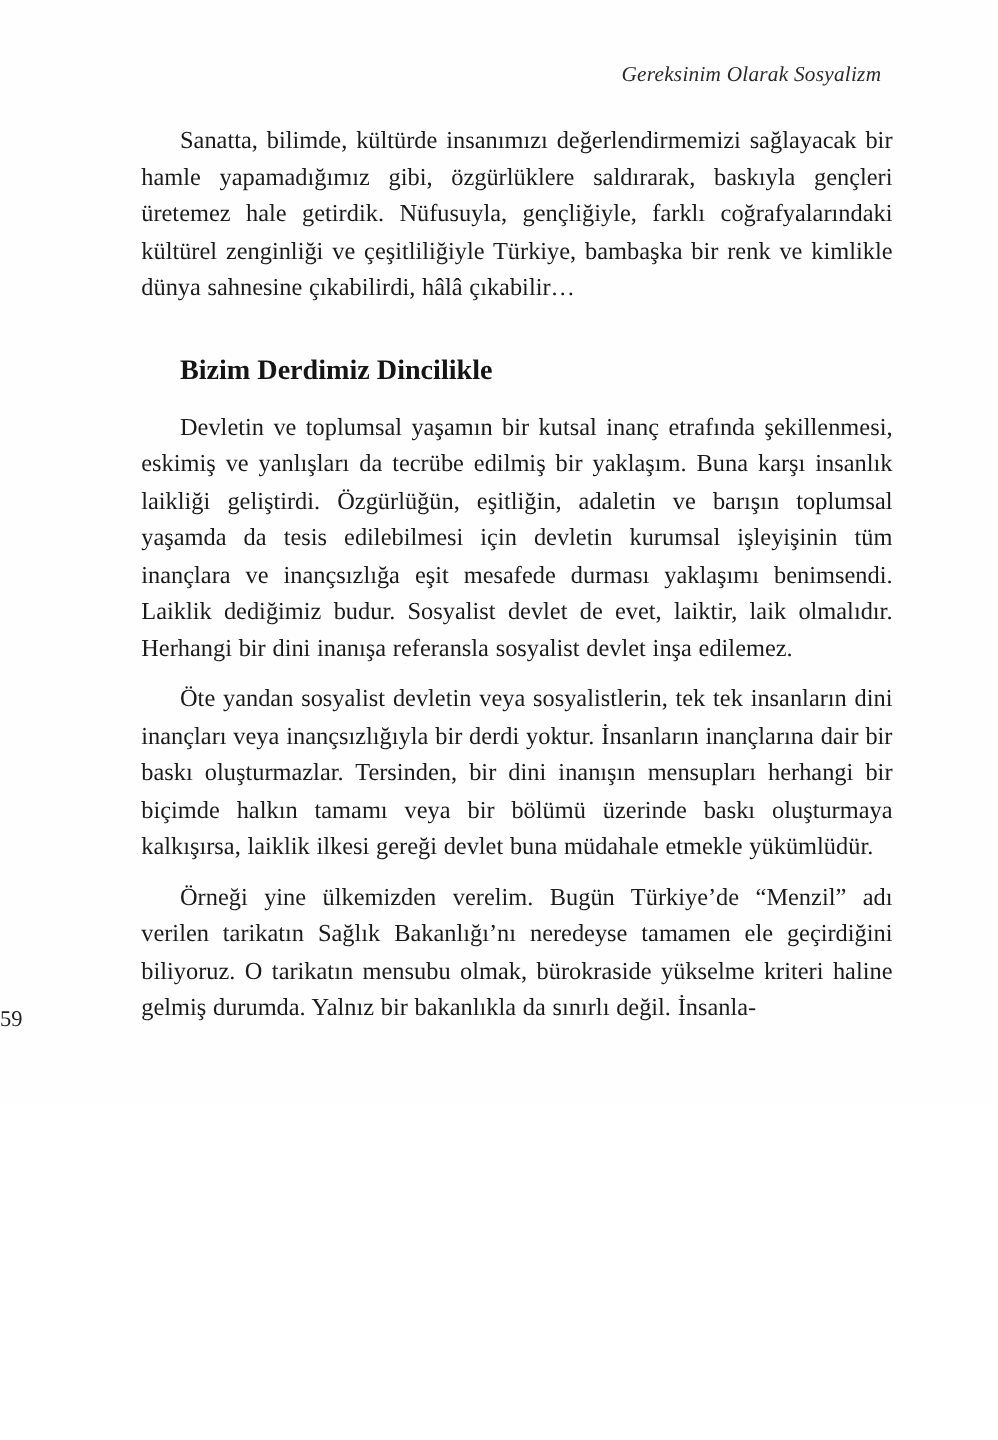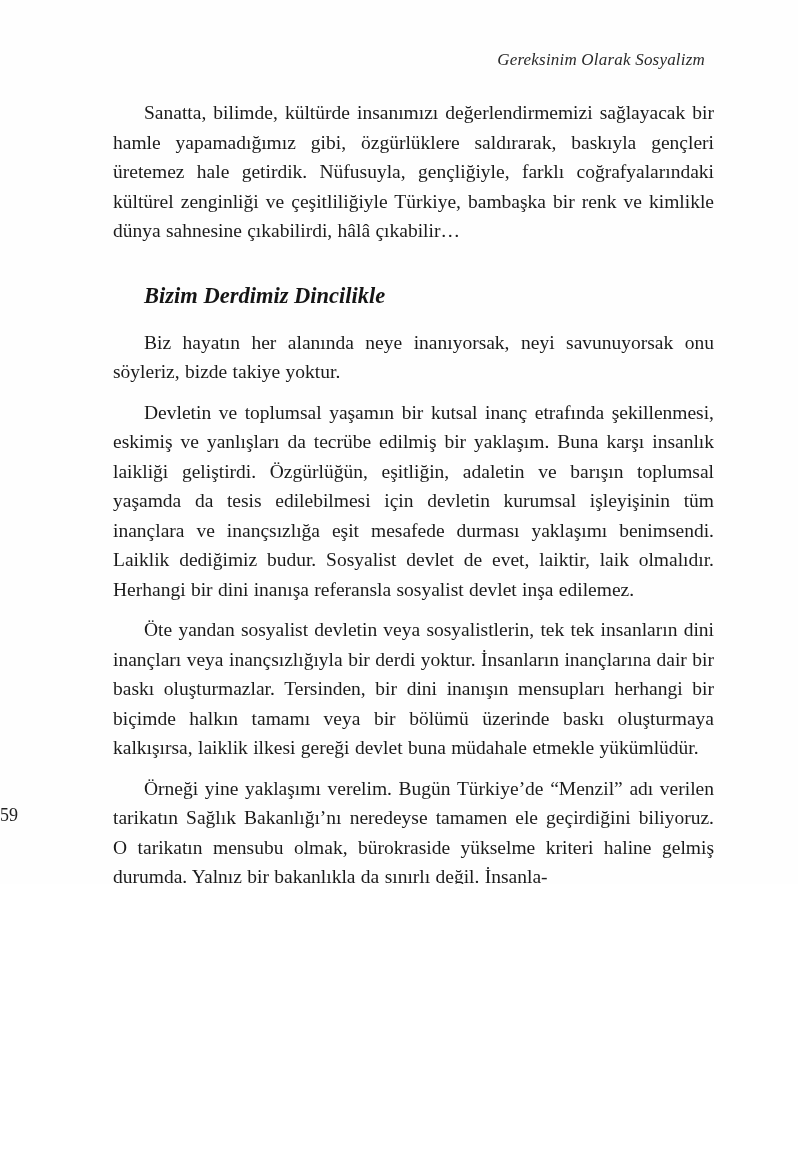--- a/index.html
+++ b/index.html
@@ -41,21 +41,20 @@
     line-height: 29.5px;
     word-spacing: 0.5px;
   }
   .section-heading {
     margin: 36px 0 18px 31px;
     font-size: 22.5px;
     line-height: 28px;
     font-weight: bold;
     text-align: left;
     color: #151515;
-    font-style: italic;
   }
   .page-number {
     position: absolute;
     bottom: 58px;
     left: 0;
     width: 100%;
     font-size: 18px;
     color: #222222;
   }
 </style>
@@ -66,26 +65,25 @@
 
   <div class="running-head">Gereksinim Olarak Sosyalizm</div>
 
   <main class="text-area">
 
     <p class="para">Sanatta, bilimde, kültürde insanımızı değerlendirmemizi sağlayacak bir hamle yapamadığımız gibi, özgürlüklere saldırarak, baskıyla gençleri üretemez hale getirdik. Nüfusuyla, gençliğiyle, farklı coğrafyalarındaki kültürel zenginliği ve çeşitliliğiyle Türkiye, bambaşka bir renk ve kimlikle dünya sahnesine çıkabilirdi, hâlâ çıkabilir…</p>
 
     <h2 class="section-heading">Bizim Derdimiz Dincilikle</h2>
 
 
-    <p class="para">Biz hayatın her alanında neye inanıyorsak, neyi savunuyorsak onu söyleriz, bizde takiye yoktur.</p>
 
 
     <p class="para">Devletin ve toplumsal yaşamın bir kutsal inanç etrafında şekillenmesi, eskimiş ve yanlışları da tecrübe edilmiş bir yaklaşım. Buna karşı insanlık laikliği geliştirdi. Özgürlüğün, eşitliğin, adaletin ve barışın toplumsal yaşamda da tesis edilebilmesi için devletin kurumsal işleyişinin tüm inançlara ve inançsızlığa eşit mesafede durması yaklaşımı benimsendi. Laiklik dediğimiz budur. Sosyalist devlet de evet, laiktir, laik olmalıdır. Herhangi bir dini inanışa referansla sosyalist devlet inşa edilemez.</p>
 
     <p class="para">Öte yandan sosyalist devletin veya sosyalistlerin, tek tek insanların dini inançları veya inançsızlığıyla bir derdi yoktur. İnsanların inançlarına dair bir baskı oluşturmazlar. Tersinden, bir dini inanışın mensupları herhangi bir biçimde halkın tamamı veya bir bölümü üzerinde baskı oluşturmaya kalkışırsa, laiklik ilkesi gereği devlet buna müdahale etmekle yükümlüdür.</p>
 
-    <p class="para">Örneği yine yaklaşımı verelim. Bugün Türkiye’de “Menzil” adı verilen tarikatın Sağlık Bakanlığı’nı neredeyse tamamen ele geçirdiğini biliyoruz. O tarikatın mensubu olmak, bürokraside yükselme kriteri haline gelmiş durumda. Yalnız bir bakanlıkla da sınırlı değil. İnsanla-</p>
+    <p class="para">Örneği yine ülkemizden verelim. Bugün Türkiye’de “Menzil” adı verilen tarikatın Sağlık Bakanlığı’nı neredeyse tamamen ele geçirdiğini biliyoruz. O tarikatın mensubu olmak, bürokraside yükselme kriteri haline gelmiş durumda. Yalnız bir bakanlıkla da sınırlı değil. İnsanla-</p>
 
   </main>
 
   <div class="page-number">59</div>
 
 </div>
 
 </body></html>

